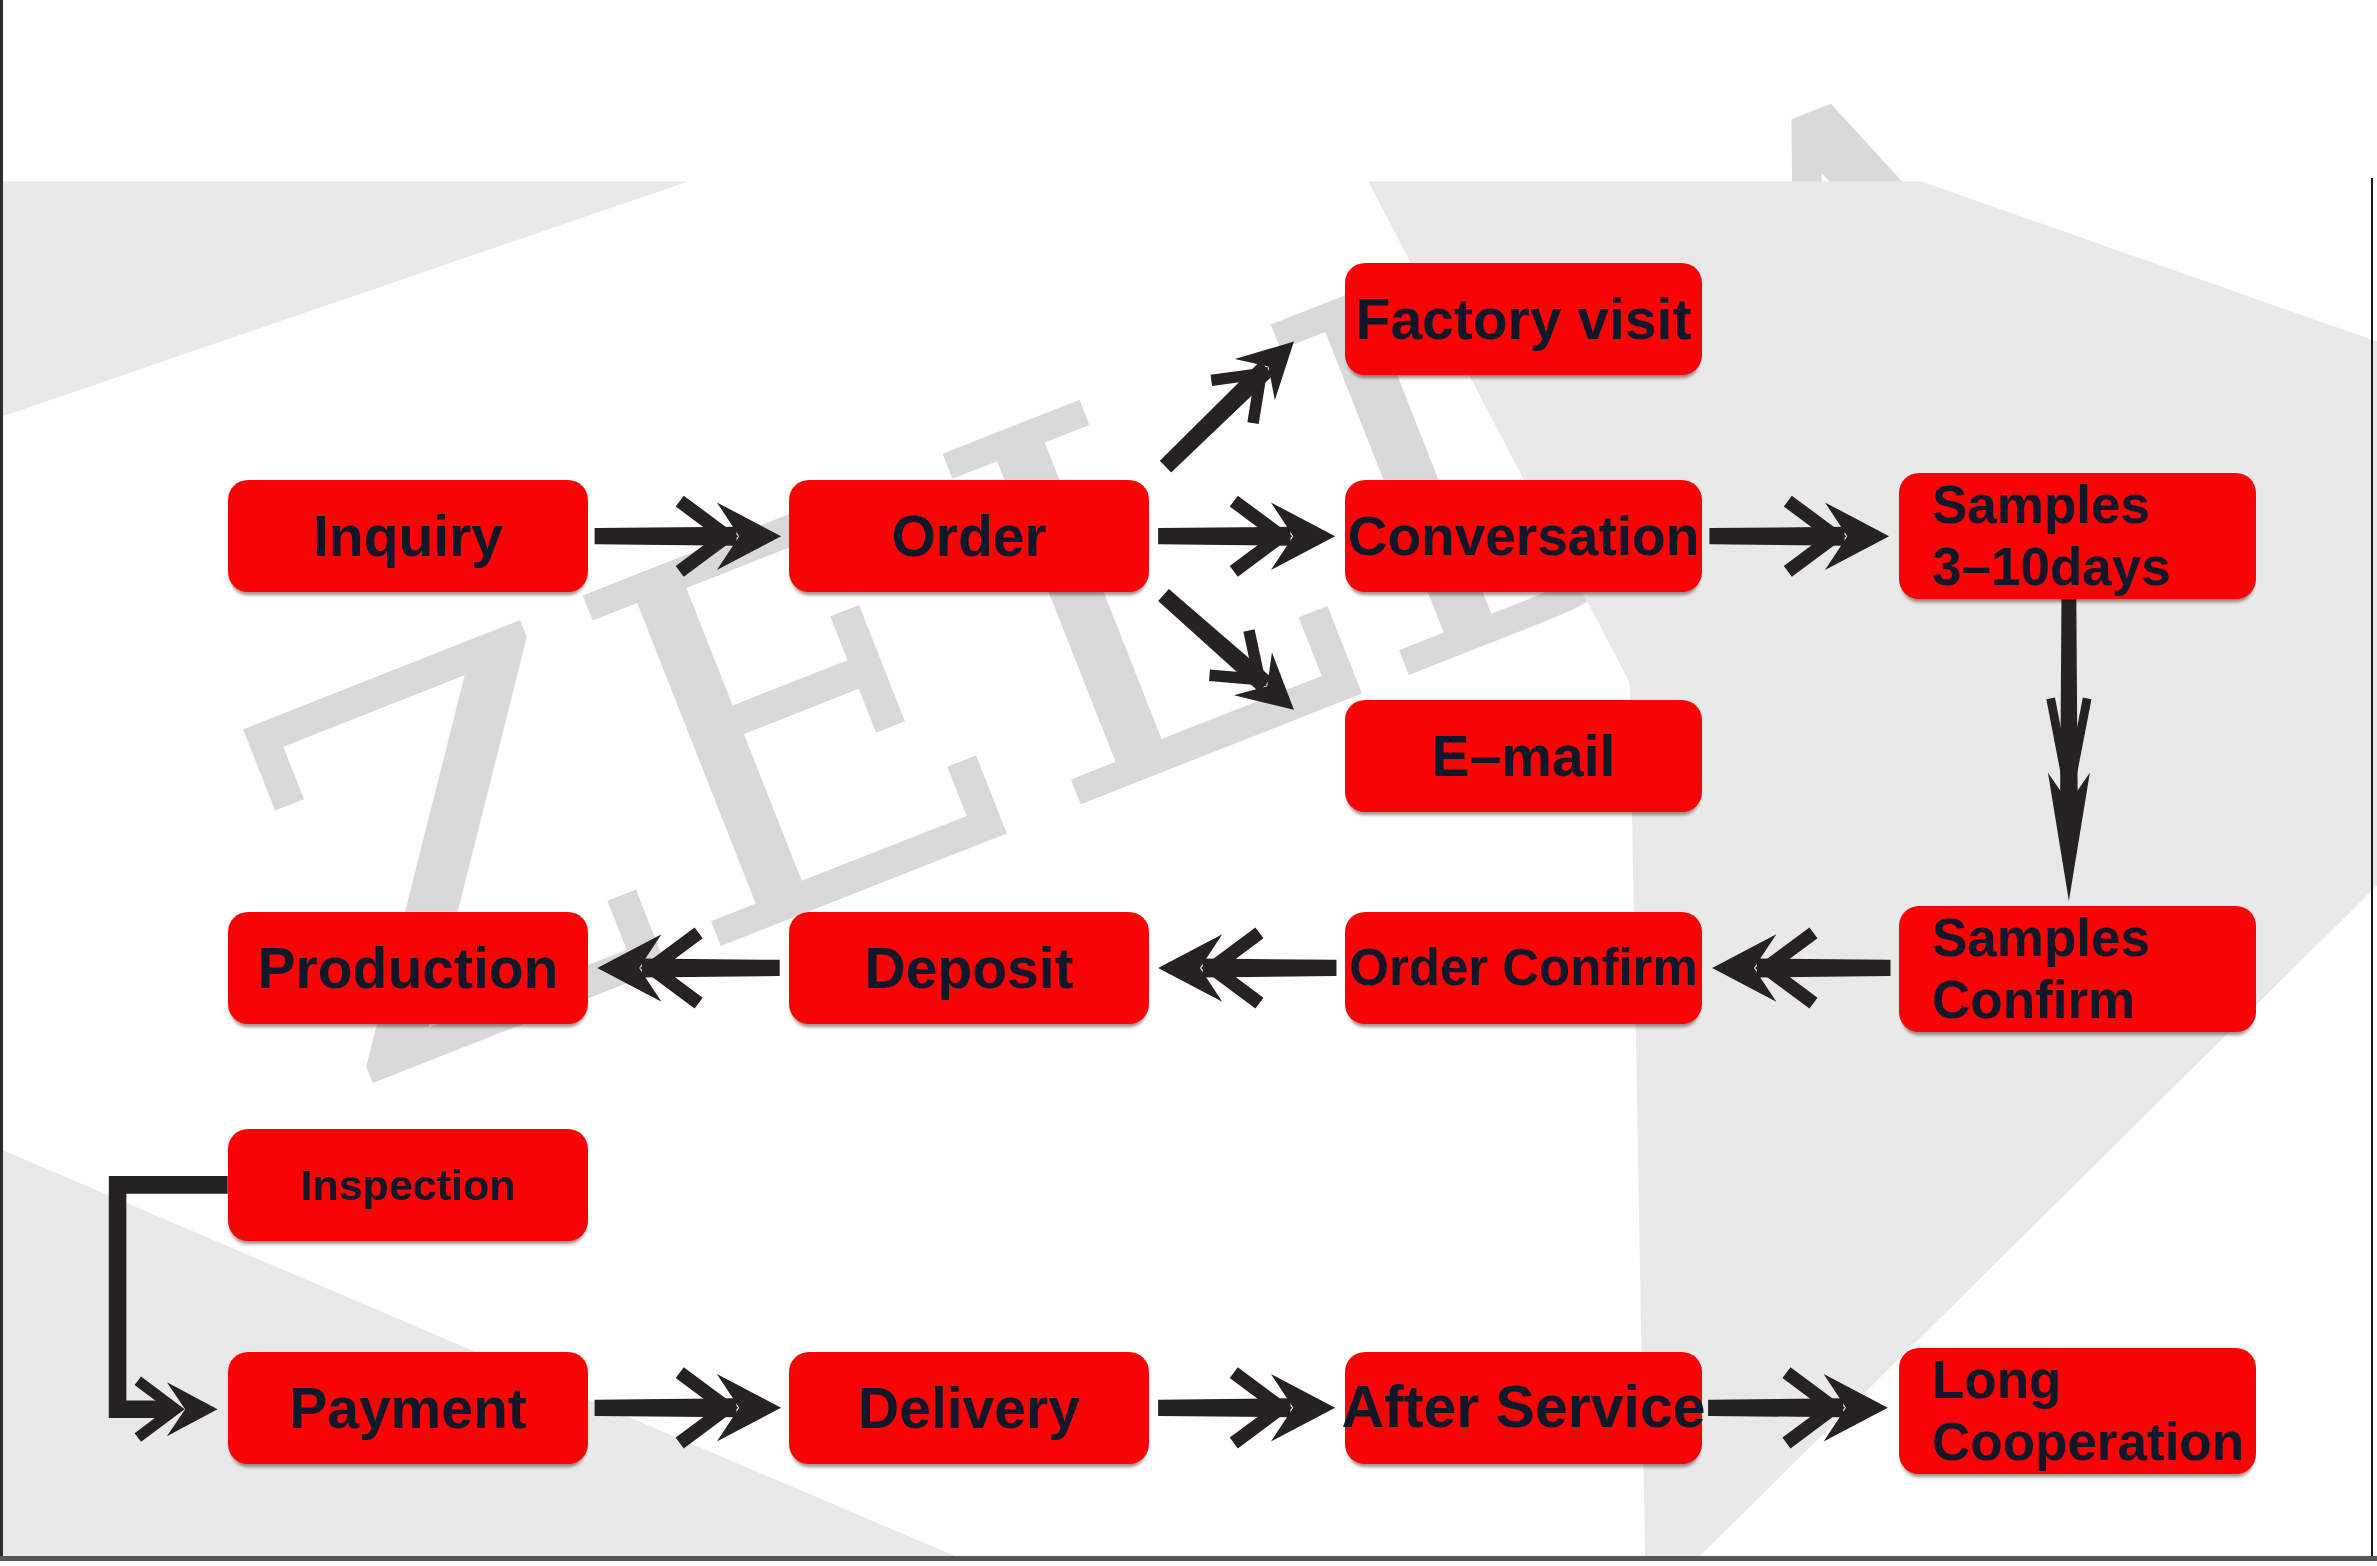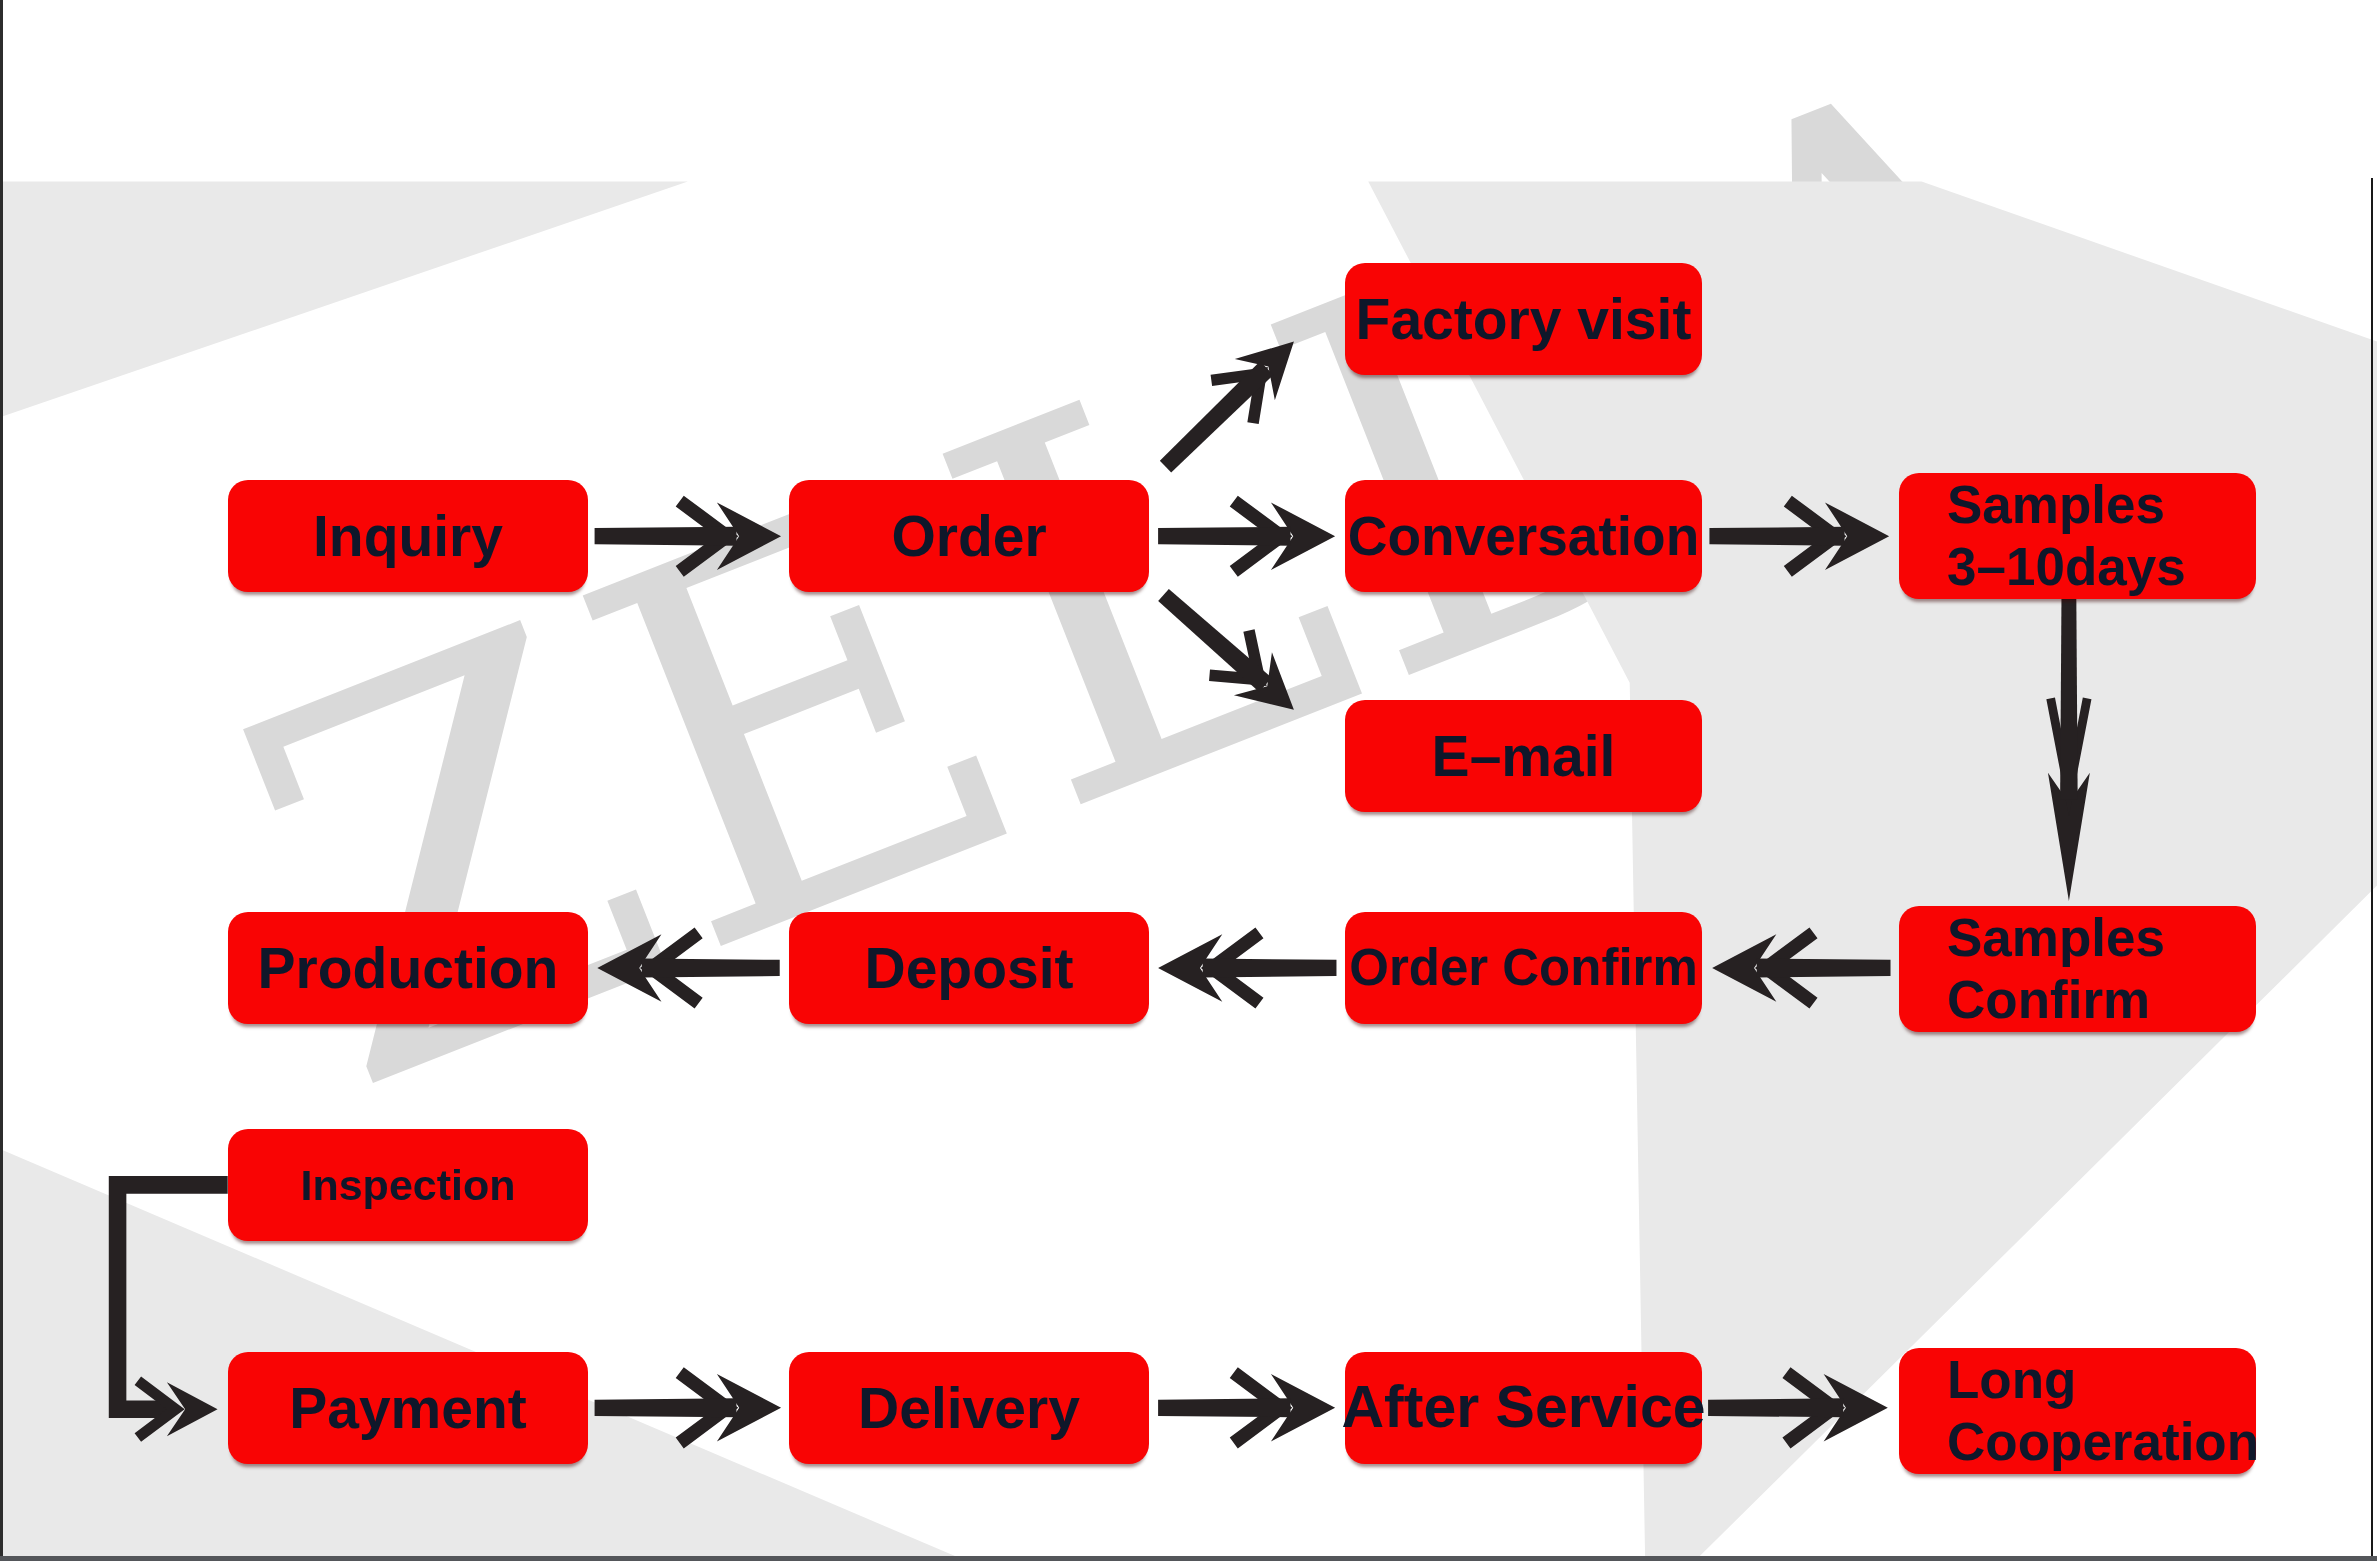--- a/index.html
+++ b/index.html
@@ -22,21 +22,21 @@
     -webkit-text-stroke:3.4px #0b0b0b;
     white-space:nowrap;
   }
   .node{
     position:absolute;z-index:20;
     border-radius:20px;
     display:flex;flex-direction:column;justify-content:center;align-items:center;
     color:#0f172a;font-weight:700;
     box-shadow:0 6px 3.4px -3.4px rgba(60,5,5,.45);
   }
-  .node.left{align-items:flex-start;padding-left:48px;box-sizing:border-box;}
+  .node.left{align-items:flex-start;padding-left:33px;box-sizing:border-box;}
   .node .ln{line-height:1.17;white-space:nowrap;}
   .edge{position:absolute;z-index:40;background:#2d2d2d;}
   #border-left{left:0;top:0;width:2.7px;height:1561px;background:#2d2d2d;}
   #border-right{left:2371px;top:178px;width:2px;height:1383px;background:#191919;}
   #border-bottom{left:0;top:1556px;width:2377px;height:5.4px;background:#54565a;}
   #bottom-white{position:absolute;z-index:41;left:0;top:1561px;width:2377px;height:5.4px;background:#ffffff;}
 </style>
 </head>
 <body>
 

